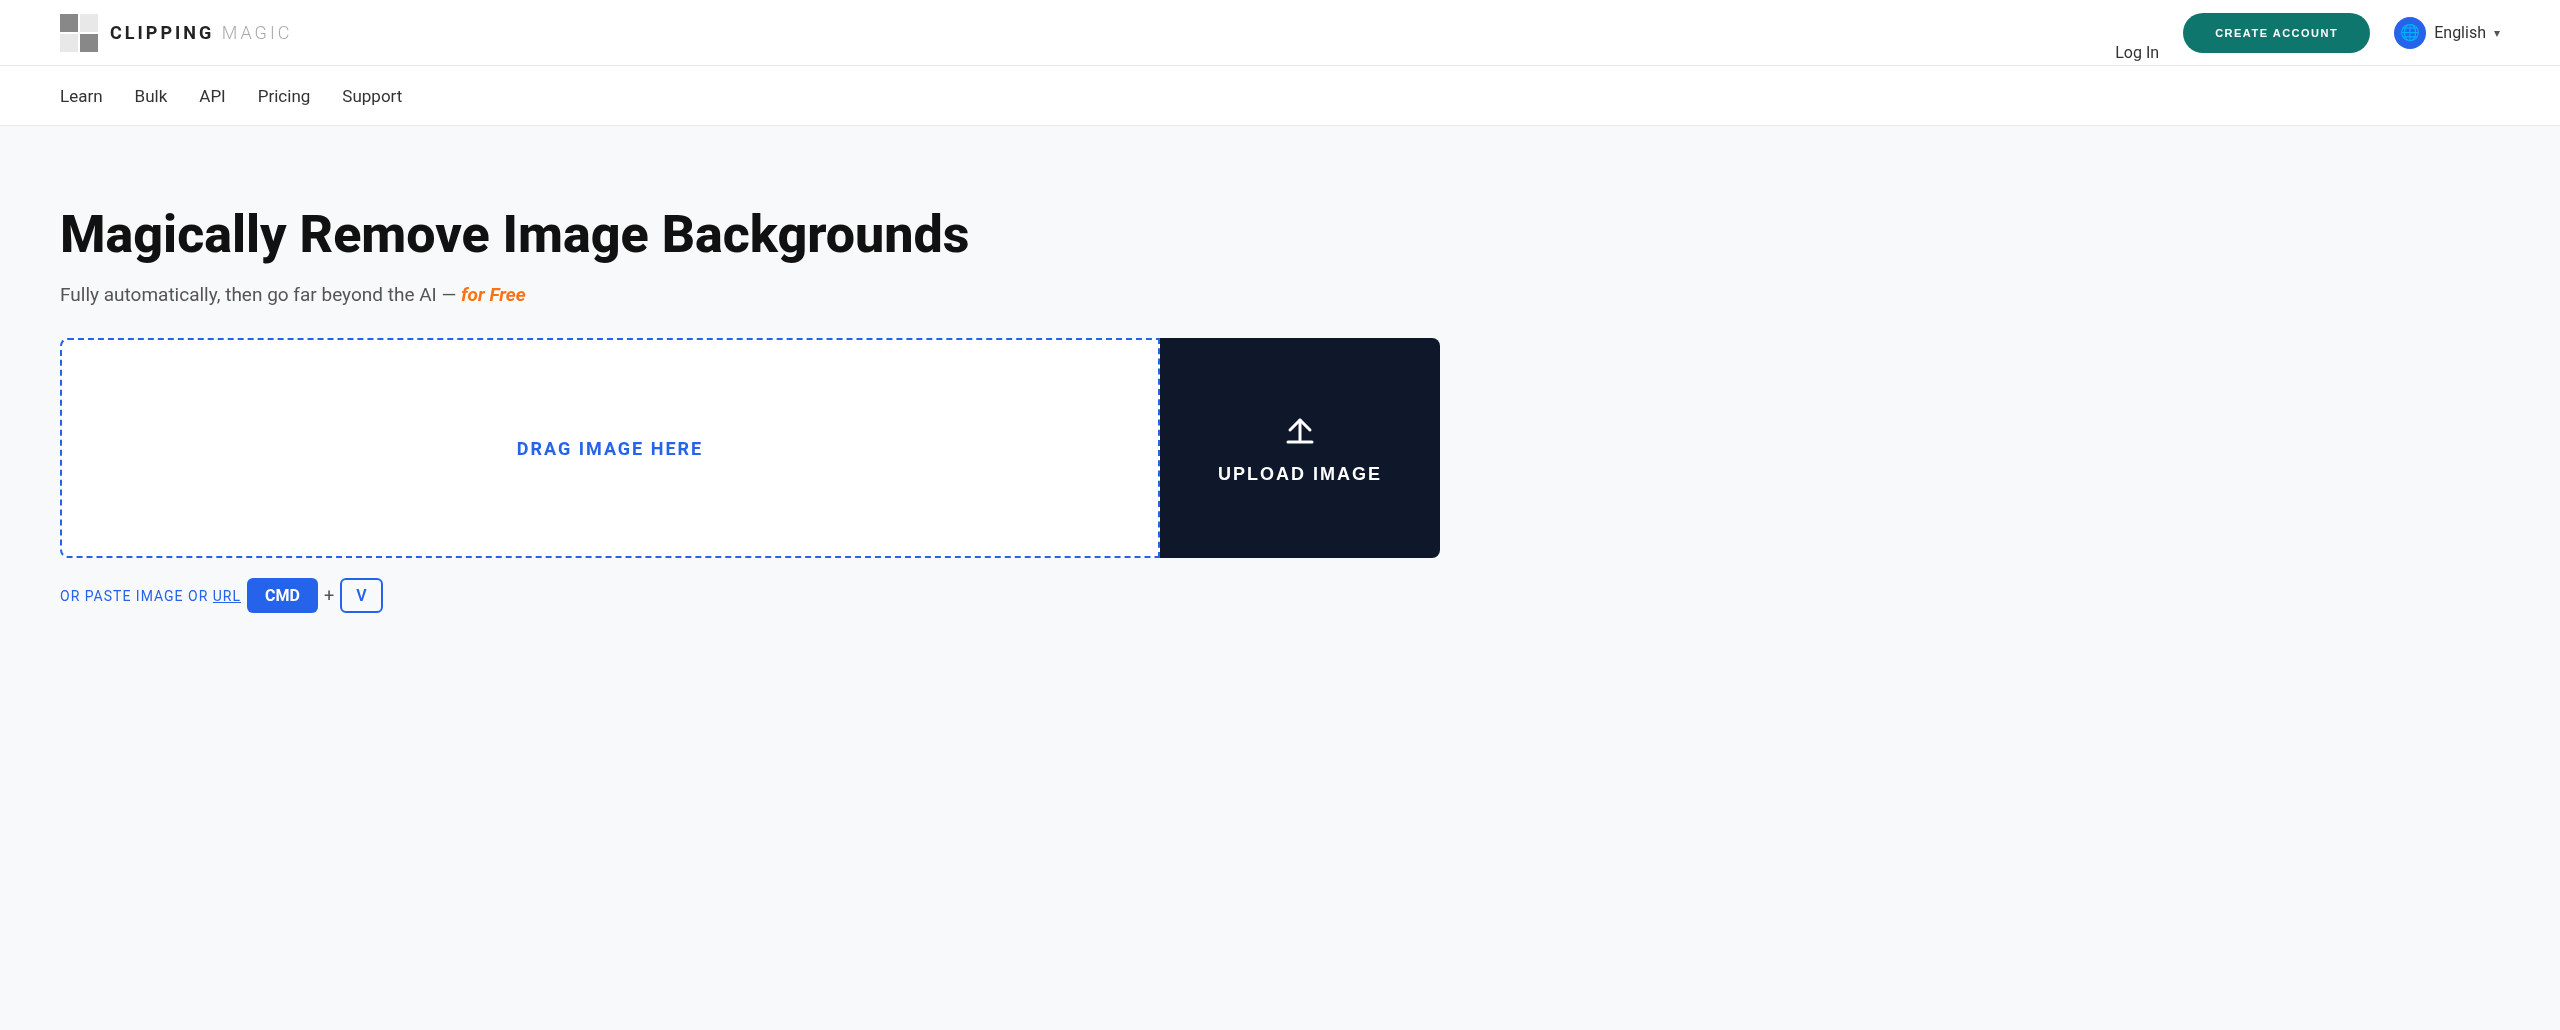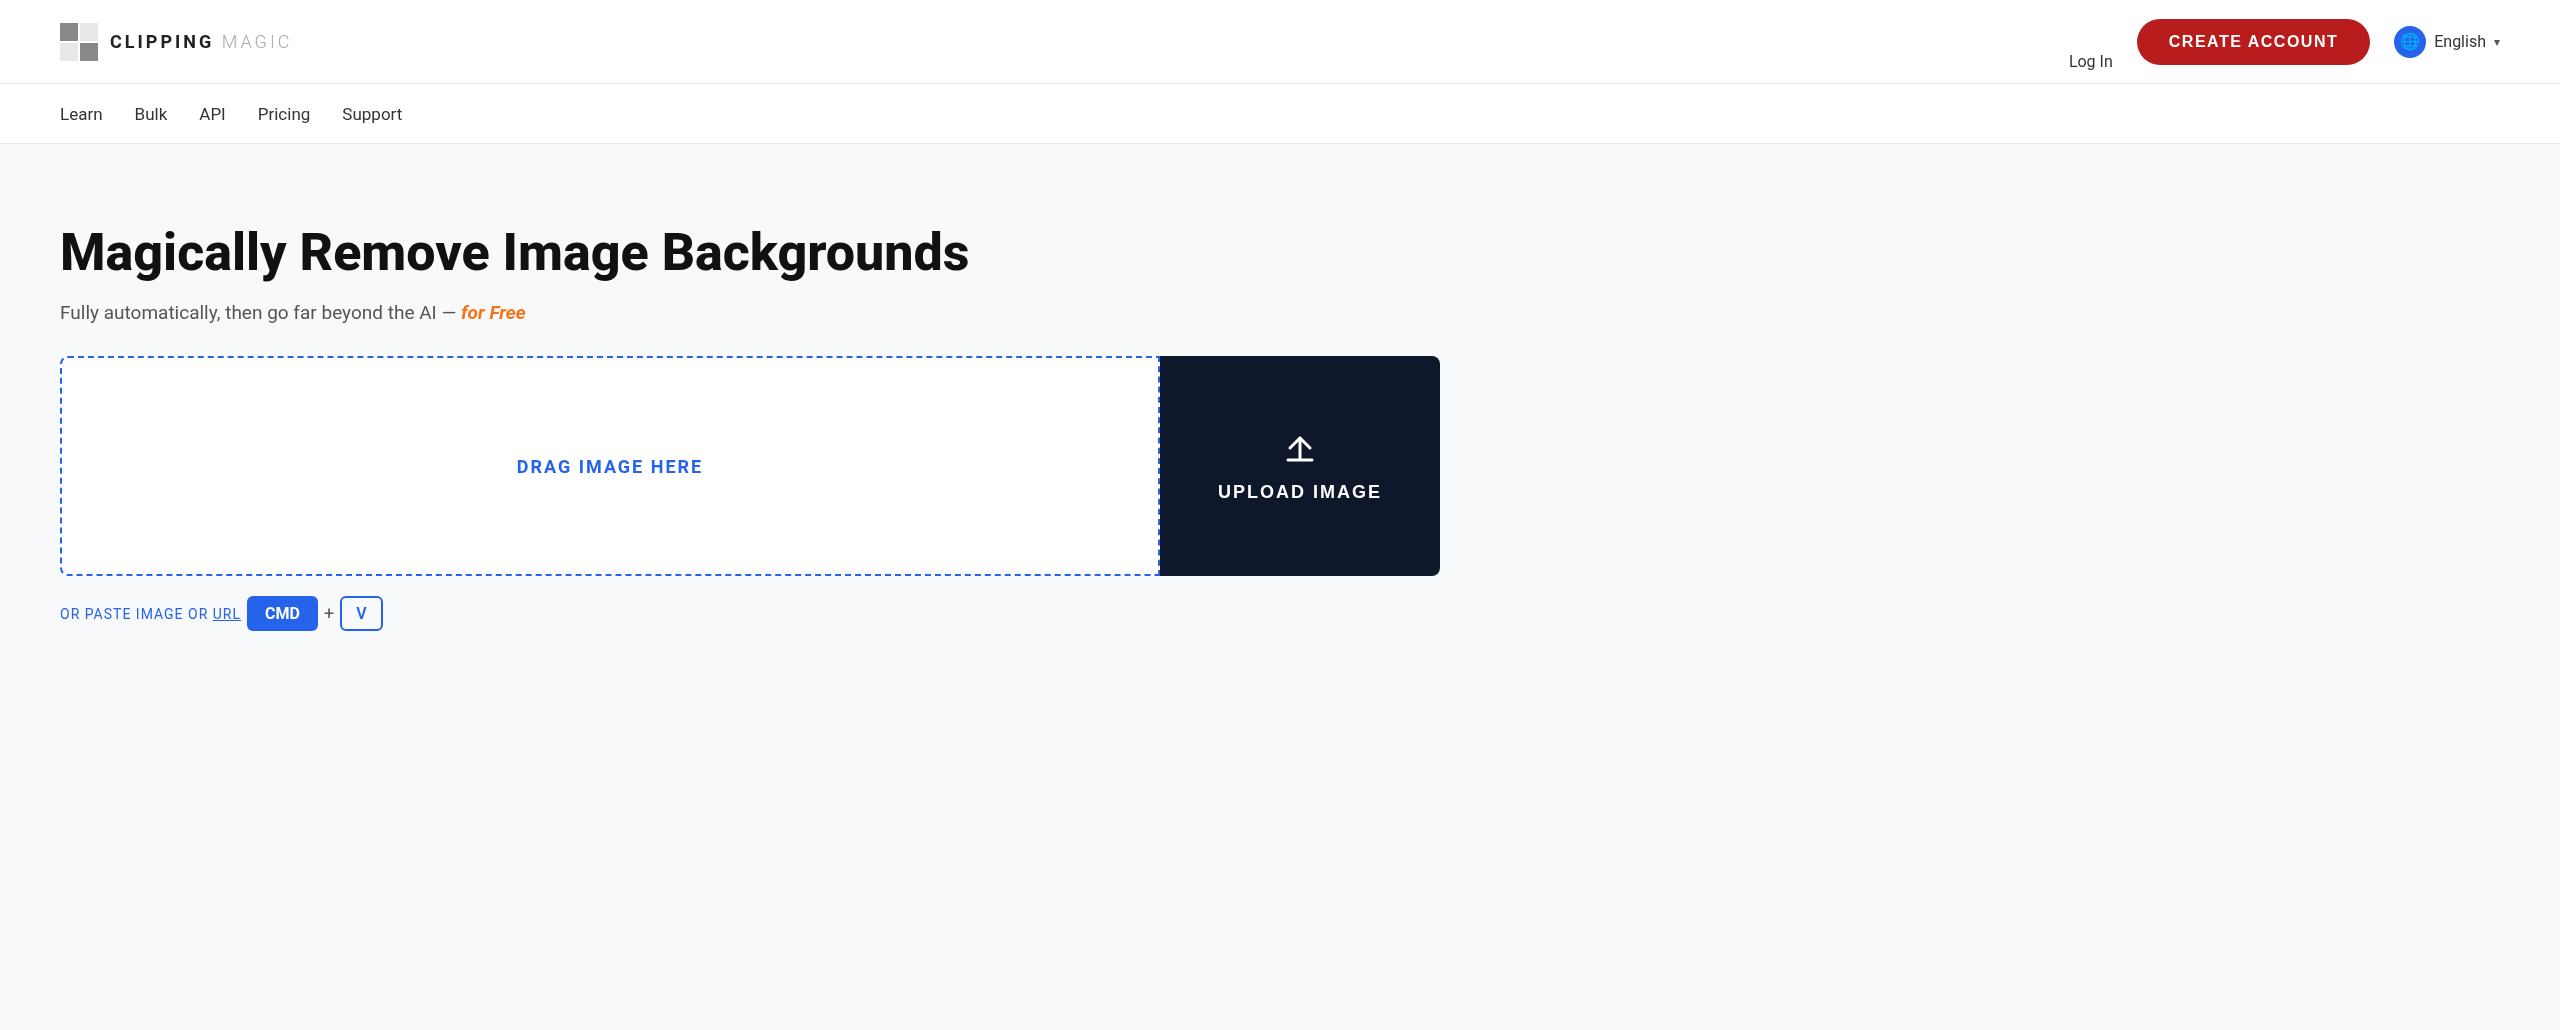--- a/index.html
+++ b/index.html
@@ -16,21 +16,21 @@
     }
 
     
     .header {
       background: #fff;
       border-bottom: 1px solid #e8e8e8;
       padding: 0 60px;
       display: flex;
       align-items: center;
       justify-content: space-between;
-      height: 84px;
+      height: 66px;
     }
 
     .logo-area {
       display: flex;
       align-items: center;
       gap: 12px;
     }
 
     .logo-icon {
       width: 38px;
@@ -72,26 +72,26 @@
     .login-link {
       font-size: 16px;
       color: #333;
       text-decoration: none;
       cursor: pointer;
       font-weight: 400;
       margin-top: 39px;
     }
 
     .create-account-btn {
-      background: #b91c1c;
+      background: #0f766e;
       color: #fff;
       border: none;
       border-radius: 30px;
       padding: 14px 32px;
-      font-size: 16px;
+      font-size: 11px;
       font-weight: 700;
       letter-spacing: 1.5px;
       cursor: pointer;
       text-transform: uppercase;
     }
 
     .language-selector {
       display: flex;
       align-items: center;
       gap: 8px;

